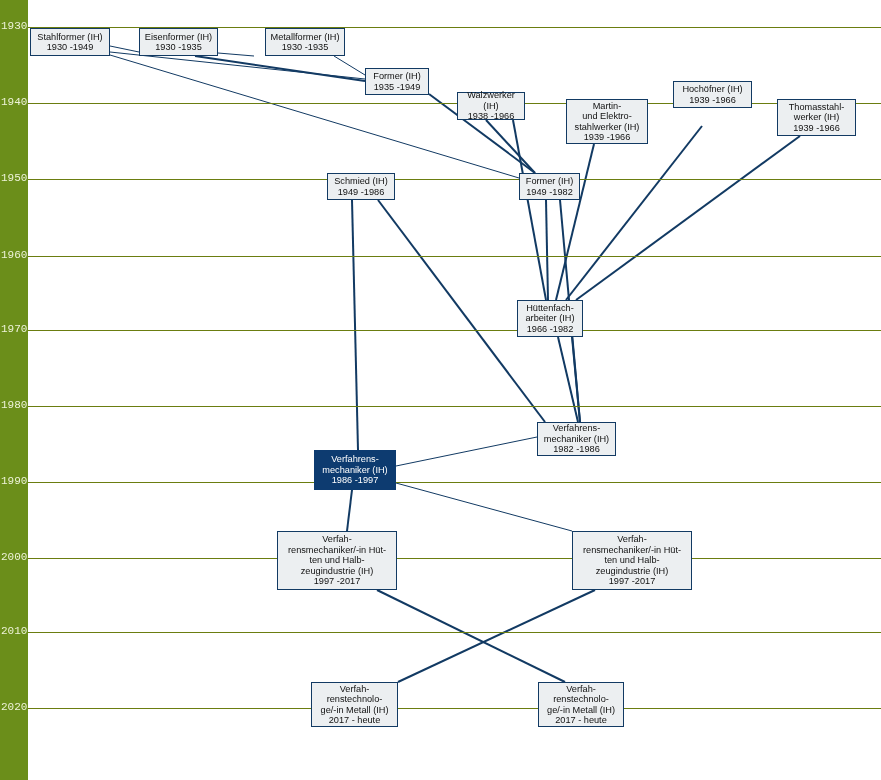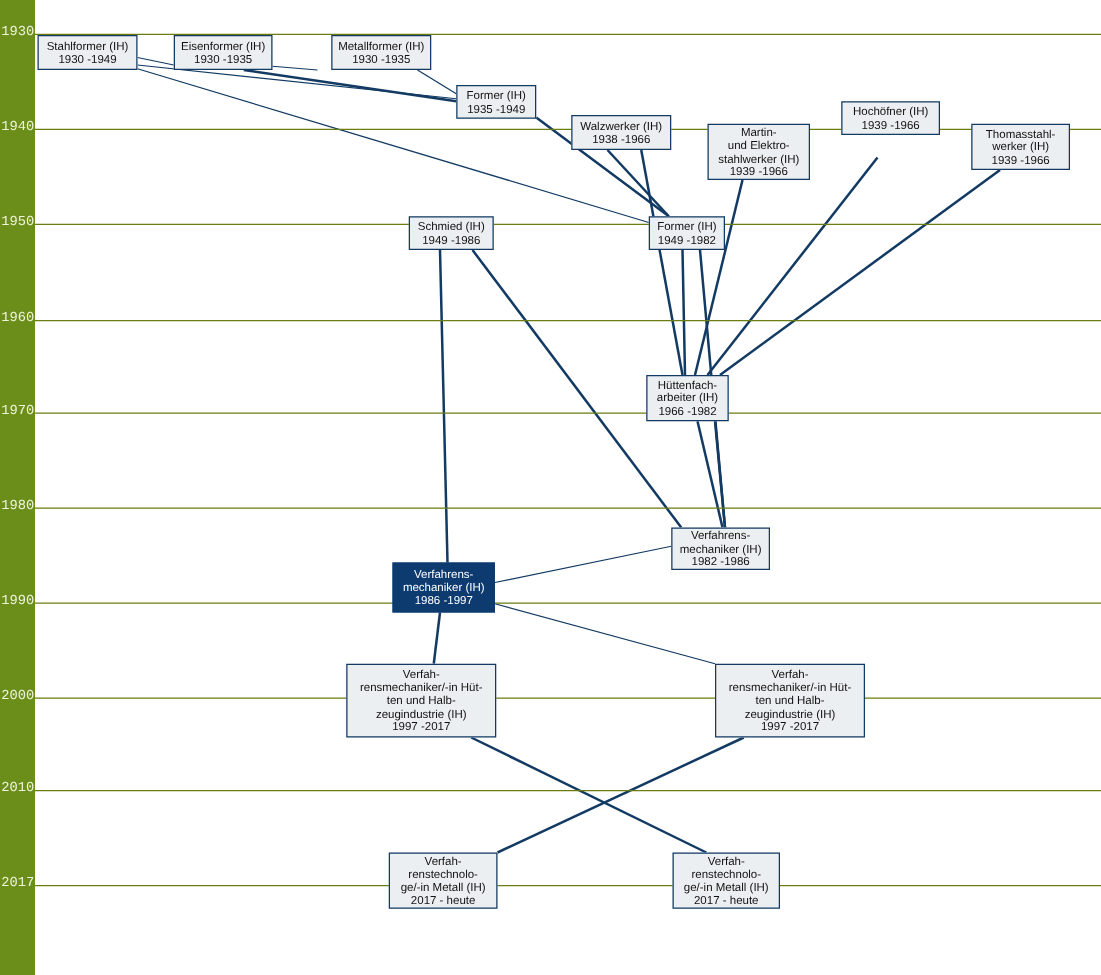--- a/index.html
+++ b/index.html
@@ -125,29 +125,29 @@
       <div class="year-label" style="top: 324px; color: rgb(238, 243, 216);">1970</div>
       <div class="gridline" style="top: 406px; background: rgb(107, 125, 16);"></div>
       <div class="year-label" style="top: 400px; color: rgb(238, 243, 216);">1980</div>
       <div class="gridline" style="top: 482px; background: rgb(107, 125, 16);"></div>
       <div class="year-label" style="top: 476px; color: rgb(238, 243, 216);">1990</div>
       <div class="gridline" style="top: 558px; background: rgb(107, 125, 16);"></div>
       <div class="year-label" style="top: 552px; color: rgb(238, 243, 216);">2000</div>
       <div class="gridline" style="top: 632px; background: rgb(107, 125, 16);"></div>
       <div class="year-label" style="top: 626px; color: rgb(238, 243, 216);">2010</div>
       <div class="gridline" style="top: 708px; background: rgb(107, 125, 16);"></div>
-      <div class="year-label" style="top: 702px; color: rgb(238, 243, 216);">2017</div>
+      <div class="year-label" style="top: 702px; color: rgb(238, 243, 216);">2020</div>
     </div>
 
   <div id="nodes-layer">
       <div class="node" style="left: 30px; top: 28px; width: 80px; height: 28px;"><span class="title">Stahlformer (IH)</span><span class="years">1930 -1949</span></div>
       <div class="node" style="left: 139px; top: 28px; width: 79px; height: 28px;"><span class="title">Eisenformer (IH)</span><span class="years">1930 -1935</span></div>
       <div class="node" style="left: 254px; top: 28px; width: 80px; height: 28px; margin-left: 11px;"><span class="title">Metallformer (IH)</span><span class="years">1930 -1935</span></div>
       <div class="node" style="left: 365px; top: 68px; width: 64px; height: 27px;"><span class="title">Former (IH)</span><span class="years">1935 -1949</span></div>
-      <div class="node" style="left: 457px; top: 92px; width: 80px; height: 28px; justify-content: center;"><span class="title">Walzwerker (IH)</span><span class="years">1938 -1966</span></div>
+      <div class="node" style="left: 457px; top: 92px; width: 68px; height: 28px; justify-content: center;"><span class="title">Walzwerker (IH)</span><span class="years">1938 -1966</span></div>
       <div class="node" style="left: 566px; top: 99px; width: 82px; height: 45px; text-align: center;"><span class="title">Martin-
 und Elektro-
 stahlwerker (IH)</span><span class="years">1939 -1966</span></div>
       <div class="node" style="left: 673px; top: 81px; width: 79px; height: 27px;"><span class="title">Hochöfner (IH)</span><span class="years">1939 -1966</span></div>
       <div class="node" style="left: 777px; top: 99px; width: 79px; height: 37px;"><span class="title">Thomasstahl-
 werker (IH)</span><span class="years">1939 -1966</span></div>
       <div class="node" style="left: 327px; top: 173px; width: 68px; height: 27px;"><span class="title">Schmied (IH)</span><span class="years">1949 -1986</span></div>
       <div class="node" style="left: 519px; top: 173px; width: 61px; height: 27px;"><span class="title">Former (IH)</span><span class="years">1949 -1982</span></div>
       <div class="node" style="left: 517px; top: 300px; width: 66px; height: 37px;"><span class="title">Hüttenfach-
 arbeiter (IH)</span><span class="years">1966 -1982</span></div>

